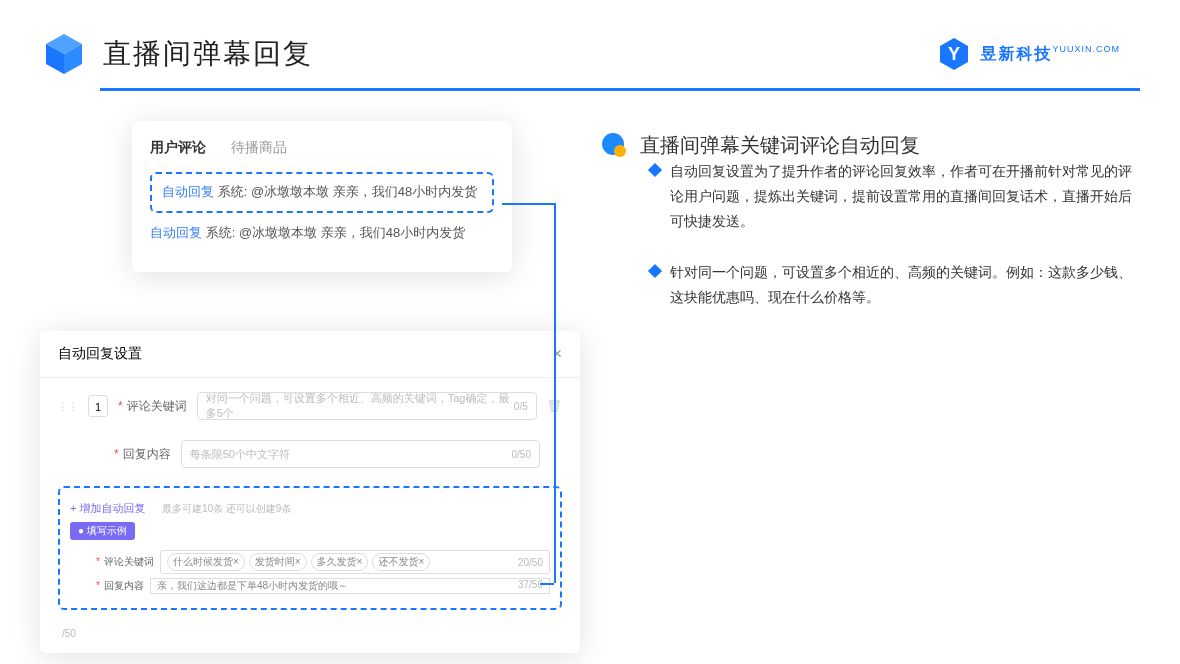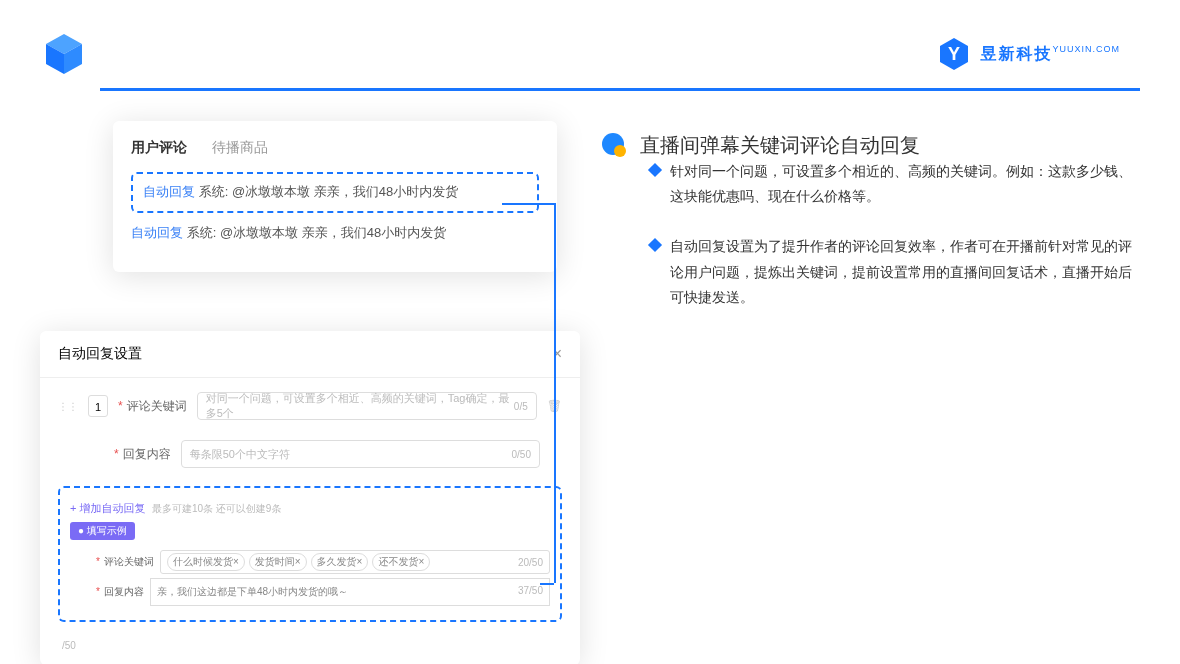--- a/index.html
+++ b/index.html
@@ -10,45 +10,45 @@
 .title{font-size:28px;color:#222;font-weight:500;letter-spacing:2px}
 .brand{display:flex;align-items:center;gap:8px}
 .brand-logo{width:36px;height:36px}
 .brand-text{display:flex;}
 .brand-cn{font-size:16px;font-weight:bold;color:#1976ff;letter-spacing:2px}
 .brand-en{font-size:9px;color:#1976ff;letter-spacing:1px}
 .divider{height:3px;background:#1976ff;margin:0 40px 0 100px}
 .content{display:flex;padding:30px 40px;gap:50px}
 .left-panel{position:relative;width:510px;height:490px}
 .card{background:#fff;box-shadow:0 4px 30px rgba(0,0,0,.12);border-radius:6px;overflow:hidden}
-.card1{position:absolute;top:0;left:73px;width:444px;padding:18px}
+.card1{position:absolute;top:0;left:92px;width:380px;padding:18px}
 .tabs{display:flex;gap:25px;margin-bottom:15px;font-size:14px}
 .tab-active{color:#333;font-weight:600}
 .tab-inactive{color:#999}
 .comment{font-size:13px;color:#555;margin-bottom:10px;line-height:1.6}
 .auto-reply-tag{color:#3b82f6;}
 .highlight{border:2px dashed #1976ff;border-radius:6px;padding:8px 10px;margin-bottom:10px}
 .card2{position:absolute;top:210px;left:0;width:540px;padding:0}
 .card2-header{display:flex;justify-content:space-between;align-items:center;padding:14px 18px;border-bottom:1px solid #eee;font-size:14px;font-weight:500}
 .close-x{color:#999;font-size:16px;cursor:pointer}
 .form-row{display:flex;align-items:center;padding:6px 18px;gap:10px;font-size:12px;margin:8px 0}
 .row-handle{color:#ccc;font-size:10px}
 .row-num{width:20px;height:22px;border:1px solid #ddd;border-radius:3px;text-align:center;font-size:11px;line-height:22px}
 .req{color:#e85050;margin-right:4px}
 .label{color:#666}
 .input-box{flex:1;height:28px;border:1px solid #ddd;border-radius:4px;padding:0 8px;display:flex;align-items:center;justify-content:space-between;font-size:11px;color:#bbb}
 .counter{color:#bbb;font-size:10px}
 .trash{color:#ccc;font-size:12px}
 .highlight2{border:2px dashed #1976ff;border-radius:6px;margin:12px 18px 18px;padding:10px}
 .add-link{color:#7a6bf5;font-size:11px}
-.add-hint{color:#bbb;font-size:10px;margin-left:2px}
+.add-hint{color:#bbb;font-size:10px;margin-left:12px}
 .example-badge{background:#7a6bf5;color:#fff;font-size:10px;padding:2px 8px;border-radius:3px;display:inline-block;margin:6px 0}
 .tag-row{display:flex;align-items:center;gap:6px;flex-wrap:wrap;font-size:10px;margin:4px 0}
 .tag{border:1px solid #ddd;border-radius:9px;padding:1px 5px;color:#888}
-.filled-input{border:1px solid #ddd;border-radius:0;padding:6px 6px;color:#888;font-size:10px;flex:1;display:flex;justify-content:space-between}
+.filled-input{border:1px solid #ddd;border-radius:0;padding:0 6px;color:#888;font-size:10px;flex:1;display:flex;justify-content:space-between}
 .connector{position:absolute;border:1px solid #1976ff;pointer-events:none}
 .conn-h{top:82px;left:462px;width:52px;height:0}
 .conn-v{top:82px;left:514px;width:0;height:380px}
 .conn-h2{top:462px;left:500px;width:14px;height:0}
 .right-panel{flex:1;padding-top:10px}
 .section-title{display:flex;align-items:center;gap:12px;}
 .title-icon{width:28px;height:28px}
 .section-heading{font-size:20px;color:#333;font-weight:500}
 .bullet{display:flex;gap:10px;margin-bottom:25px;padding-left:50px}
 .diamond{width:10px;height:10px;background:#1976ff;transform:rotate(45deg);flex-shrink:0;margin-top:6px}
@@ -60,20 +60,21 @@
 
 <div class="header">
   <div class="header-left">
     <div class="logo-cube">
       <svg viewBox="0 0 48 48">
           <polygon points="24,4 42,14 24,24 6,14" fill="#4da3ff"></polygon>
           <polygon points="6,14 24,24 24,44 6,34" fill="#1976ff"></polygon>
           <polygon points="42,14 24,24 24,44 42,34" fill="#2e8bff"></polygon>
         </svg>
     </div>
+    <div class="title">直播间弹幕回复</div>
   </div>
   <div class="brand">
     <svg class="brand-logo" viewBox="0 0 36 36">
         <polygon points="18,2 32,10 32,26 18,34 4,26 4,10" fill="#1976ff"></polygon>
         <text x="18" y="24" text-anchor="middle" fill="#fff" font-size="18" font-weight="bold">Y</text>
       </svg>
     <div class="brand-text">
       <div class="brand-cn">昱新科技</div>
       <div class="brand-en">YUUXIN.COM</div>
     </div>
@@ -165,20 +166,20 @@
   <div class="right-panel">
     <div class="section-title">
       <svg class="title-icon" viewBox="0 0 28 28">
         <circle cx="13" cy="13" r="11" fill="#1e88ff"></circle>
           <circle cx="20" cy="20" r="6" fill="#ffb300"></circle>
       </svg>
       <div class="section-heading">直播间弹幕关键词评论自动回复</div>
     </div>
     <div class="bullet">
       <div class="diamond"></div>
-      <div class="bullet-text">针对同一个问题，可设置多个相近的、高频的关键词。例如：这款多少钱、这块能优惠吗、现在什么价格等。</div>
+      <div class="bullet-text">自动回复设置为了提升作者的评论回复效率，作者可在开播前针对常见的评论用户问题，提炼出关键词，提前设置常用的直播间回复话术，直播开始后可快捷发送。</div>
     </div>
     <div class="bullet">
       <div class="diamond"></div>
-      <div class="bullet-text">自动回复设置为了提升作者的评论回复效率，作者可在开播前针对常见的评论用户问题，提炼出关键词，提前设置常用的直播间回复话术，直播开始后可快捷发送。</div>
+      <div class="bullet-text">针对同一个问题，可设置多个相近的、高频的关键词。例如：这款多少钱、这块能优惠吗、现在什么价格等。</div>
     </div>
   </div>
 </div>
 
 </body></html>

